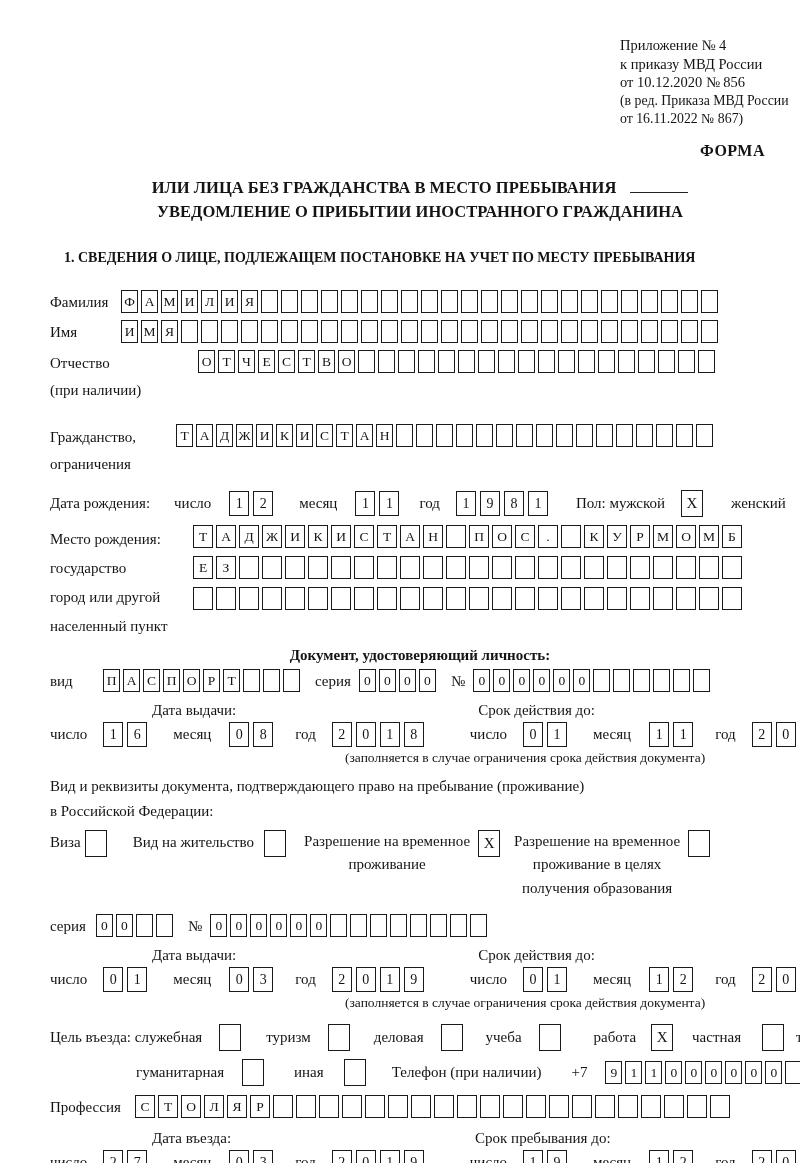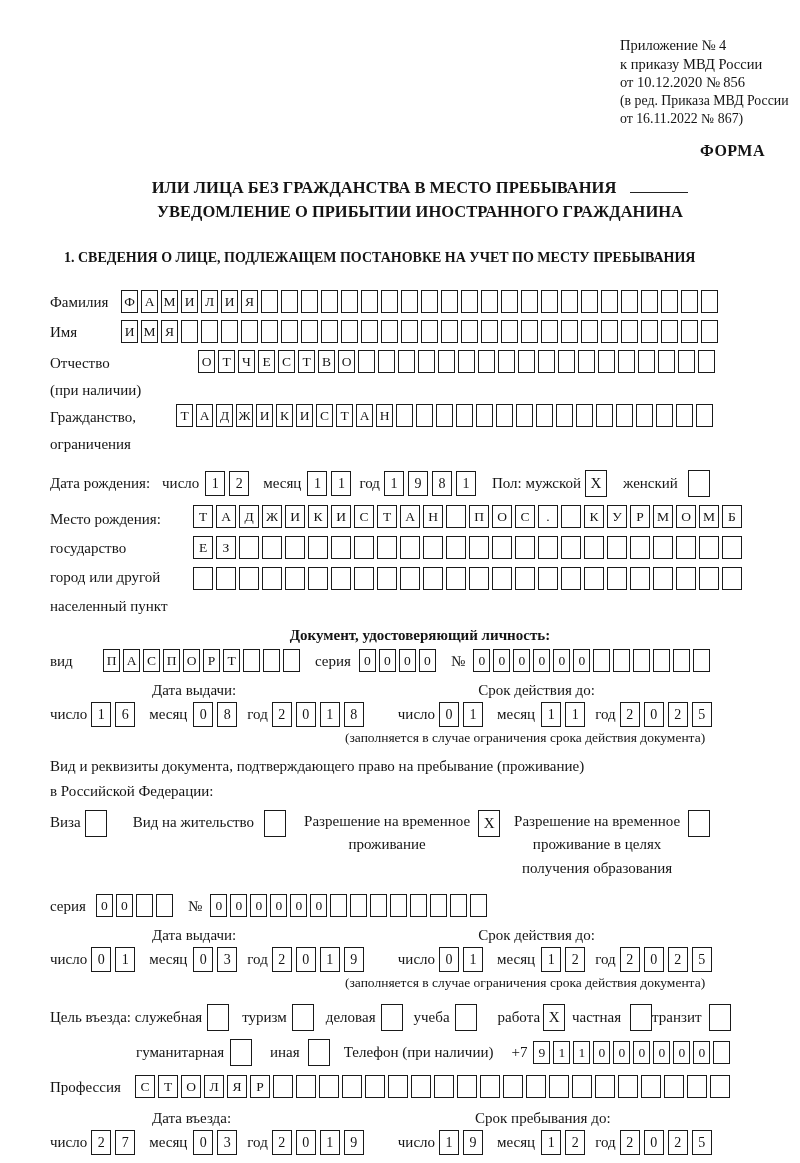--- a/index.html
+++ b/index.html
@@ -23,21 +23,21 @@
   .cells{display:flex;flex:0 0 auto;}
   .cell{
     flex:0 0 auto;width:15px;height:21px;border:1.5px solid #1a1a1a;margin-right:3px;
     text-align:center;font-size:13.5px;line-height:21px;background:#fff;
   }
   .wide .cell{width:18px;}
   .date .cell{width:18px;height:23px;line-height:23px;font-size:14px;margin-right:4px;}
   .check .cell{width:20px;height:25px;line-height:25px;font-size:15px;margin-right:0;}
   .doc-head{font-weight:bold;text-align:center;font-size:15px;margin-top:6px;}
   .dhead{display:flex;font-size:15px;margin-top:9px;}
-  .dline{display:flex;align-items:center;font-size:15px;margin-top:3px;}
+  .dline{display:flex;align-items:center;font-size:15px;margin-top:3px;gap:12px;}
   .dline .t{flex:0 0 auto;}
   .note{font-size:13.5px;margin-top:3px;margin-left:295px;}
   .plain{font-size:15px;}
   .optlines{text-align:center;line-height:1.55;font-size:15px;}
   .stack>.cells{margin-bottom:8px;}
 </style>
 </head>
 <body>
 
 <div class="page">
@@ -161,21 +161,21 @@
         <span class="cell"></span>
         <span class="cell"></span>
         <span class="cell"></span>
         <span class="cell"></span>
         <span class="cell"></span>
         <span class="cell"></span>
         <span class="cell"></span>
       </span>
   </div>
 
-  <div class="row" style="margin-top:0">
+  <div class="row" style="margin-top:20px">
     <span class="lbl2" style="width:126px">
       <span style="display:block">Гражданство,</span>
       <span style="display:block">ограничения</span>
     </span>
     <span class="cells">
         <span class="cell">Т</span>
         <span class="cell">А</span>
         <span class="cell">Д</span>
         <span class="cell">Ж</span>
         <span class="cell">И</span>

